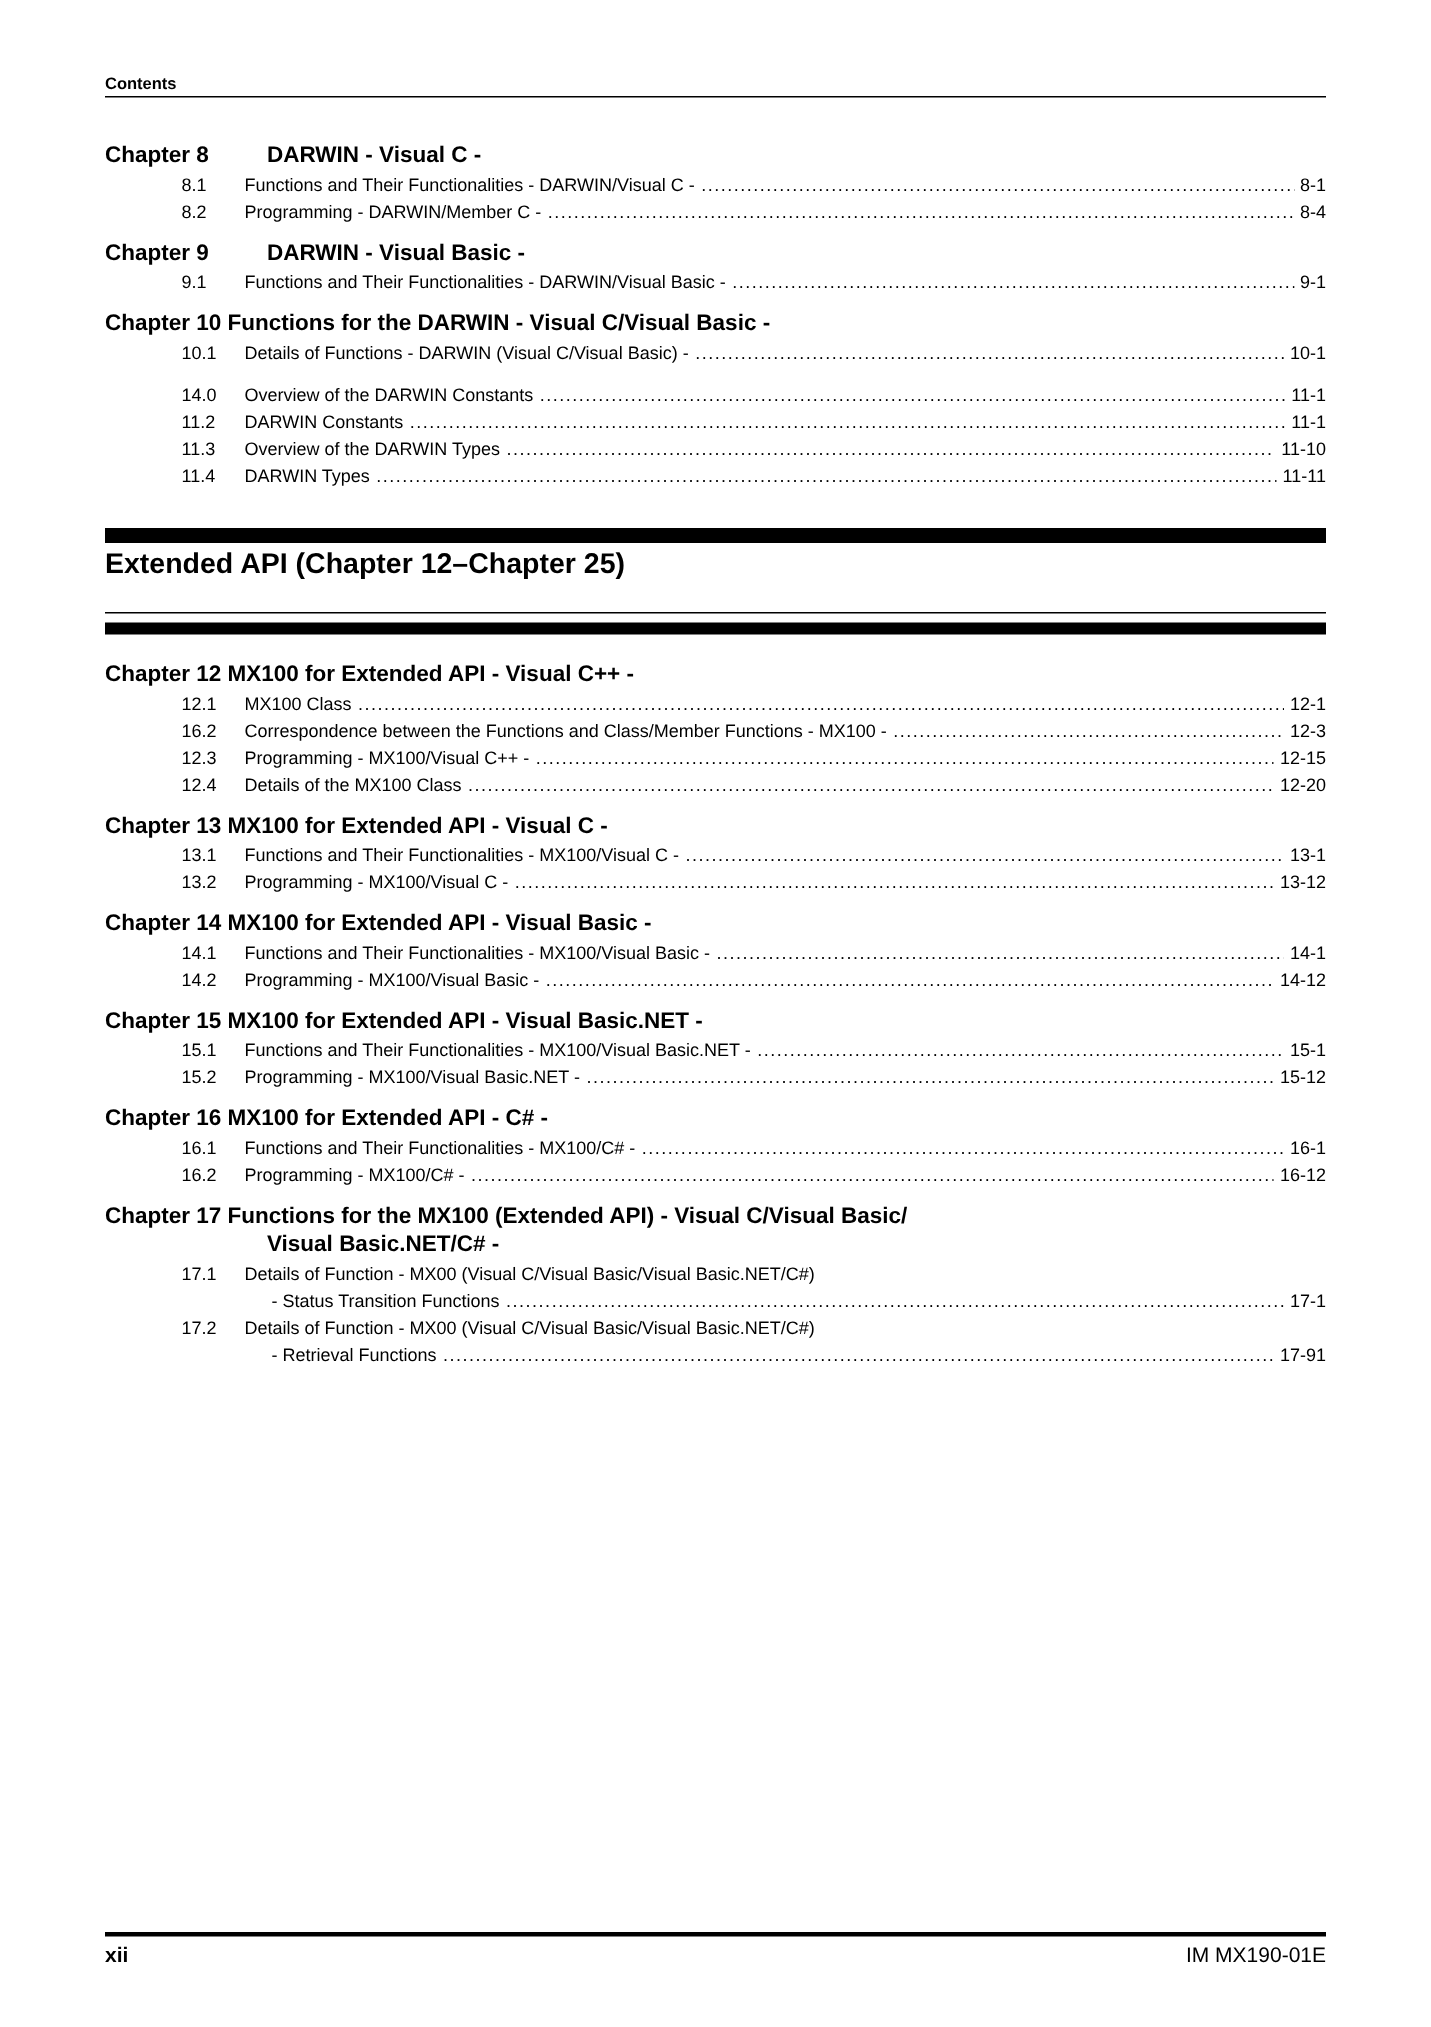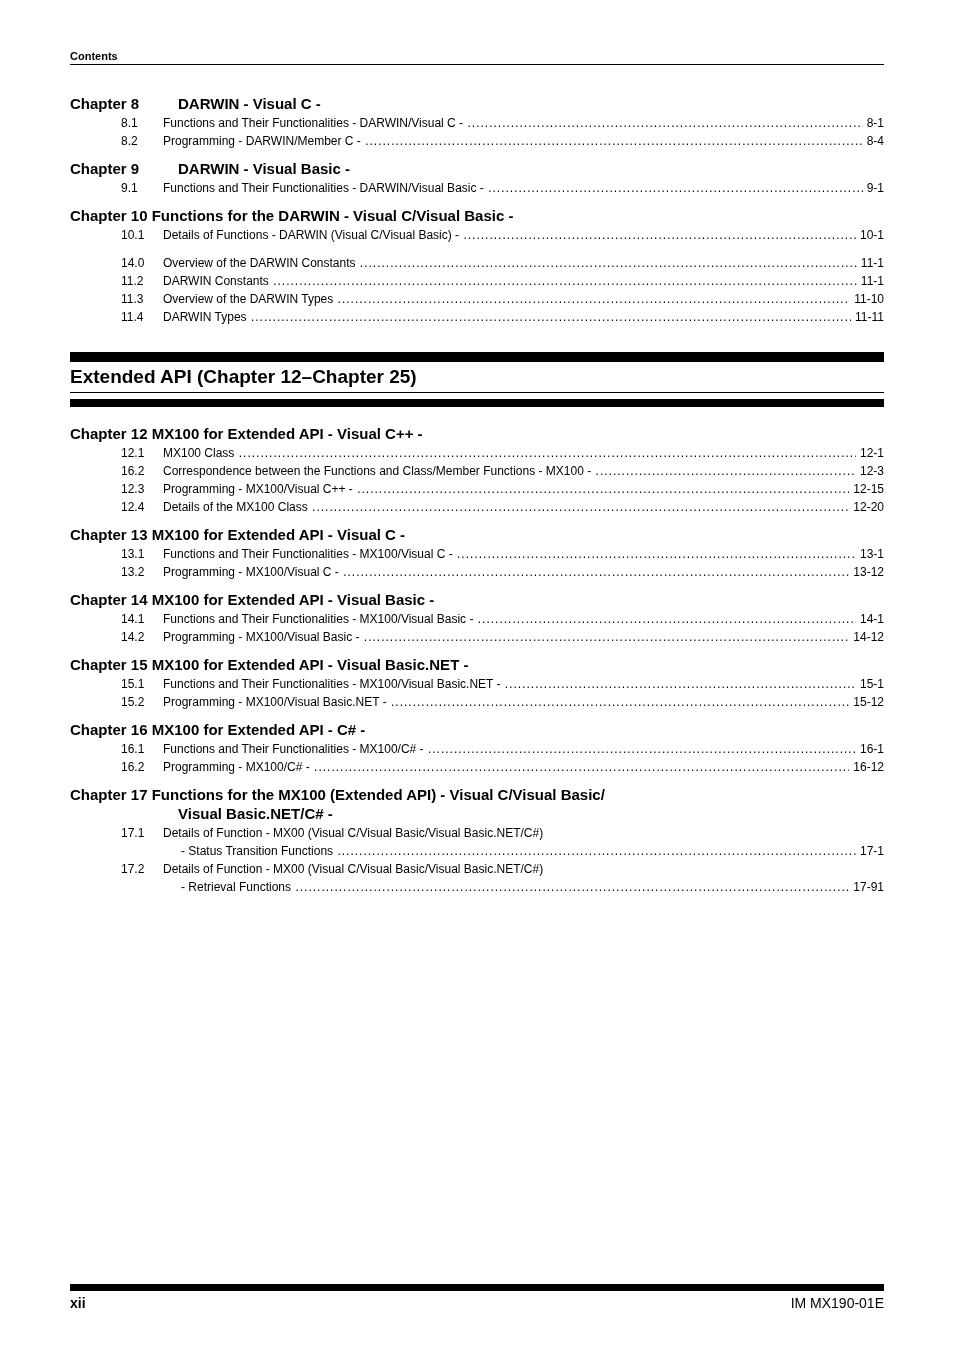--- a/index.html
+++ b/index.html
@@ -88,21 +88,21 @@
   }
   .part-divider {
     border-top: 10px solid #000;
     margin-top: 26px;
     margin-bottom: 4px;
   }
   .part-heading {
     font-size: 19px;
     font-weight: bold;
     border-bottom: 1px solid #000;
-    padding-bottom: 4px;
+    padding-bottom: 20px;
     margin-bottom: 6px;
   }
   .part-divider-bottom {
     border-bottom: 8px solid #000;
     margin-bottom: 18px;
   }
   .chapter-heading-full {
     font-weight: bold;
     font-size: 15px;
     margin-bottom: 2px;
@@ -111,21 +111,21 @@
   .chapter-heading-indent-title {
     font-weight: bold;
     font-size: 15px;
     margin-bottom: 2px;
     margin-left: 108px;
   }
   .footer {
     display: flex;
     justify-content: space-between;
     align-items: center;
-    border-top: 7px solid #000000;
+    border-top: 3px solid #000000;
     padding-top: 4px;
     margin-top: 30px;
   }
   .footer-left {
     font-size: 14px;
     font-weight: bold;
   }
   .footer-right {
     font-size: 14px;
     font-weight: normal;

